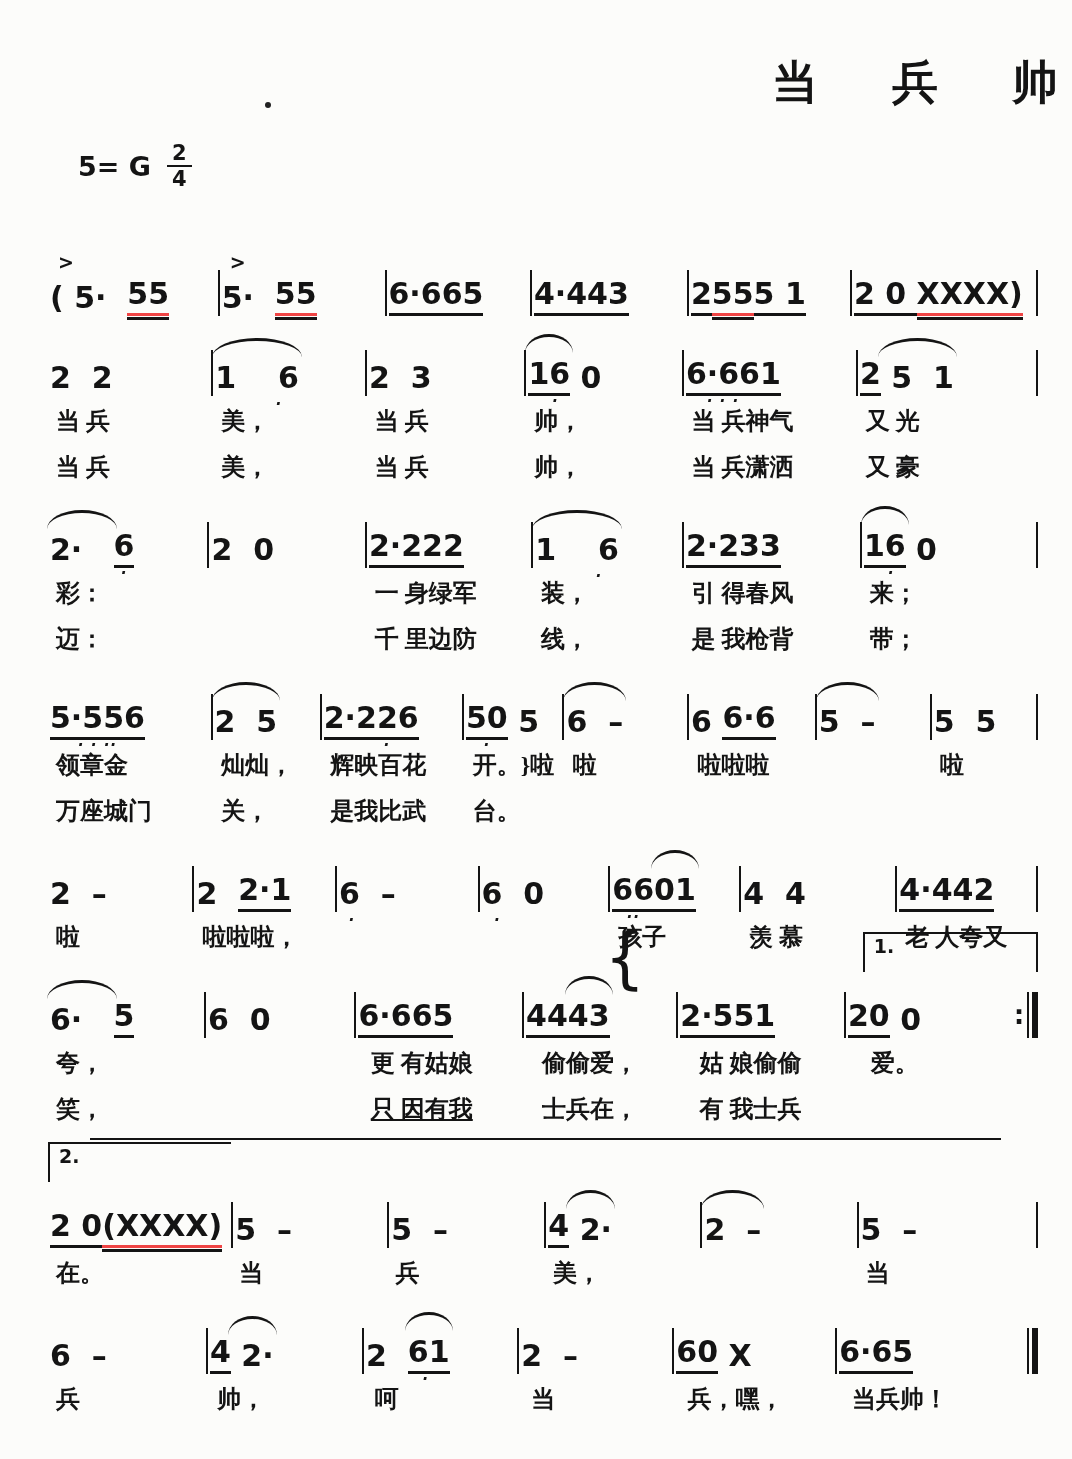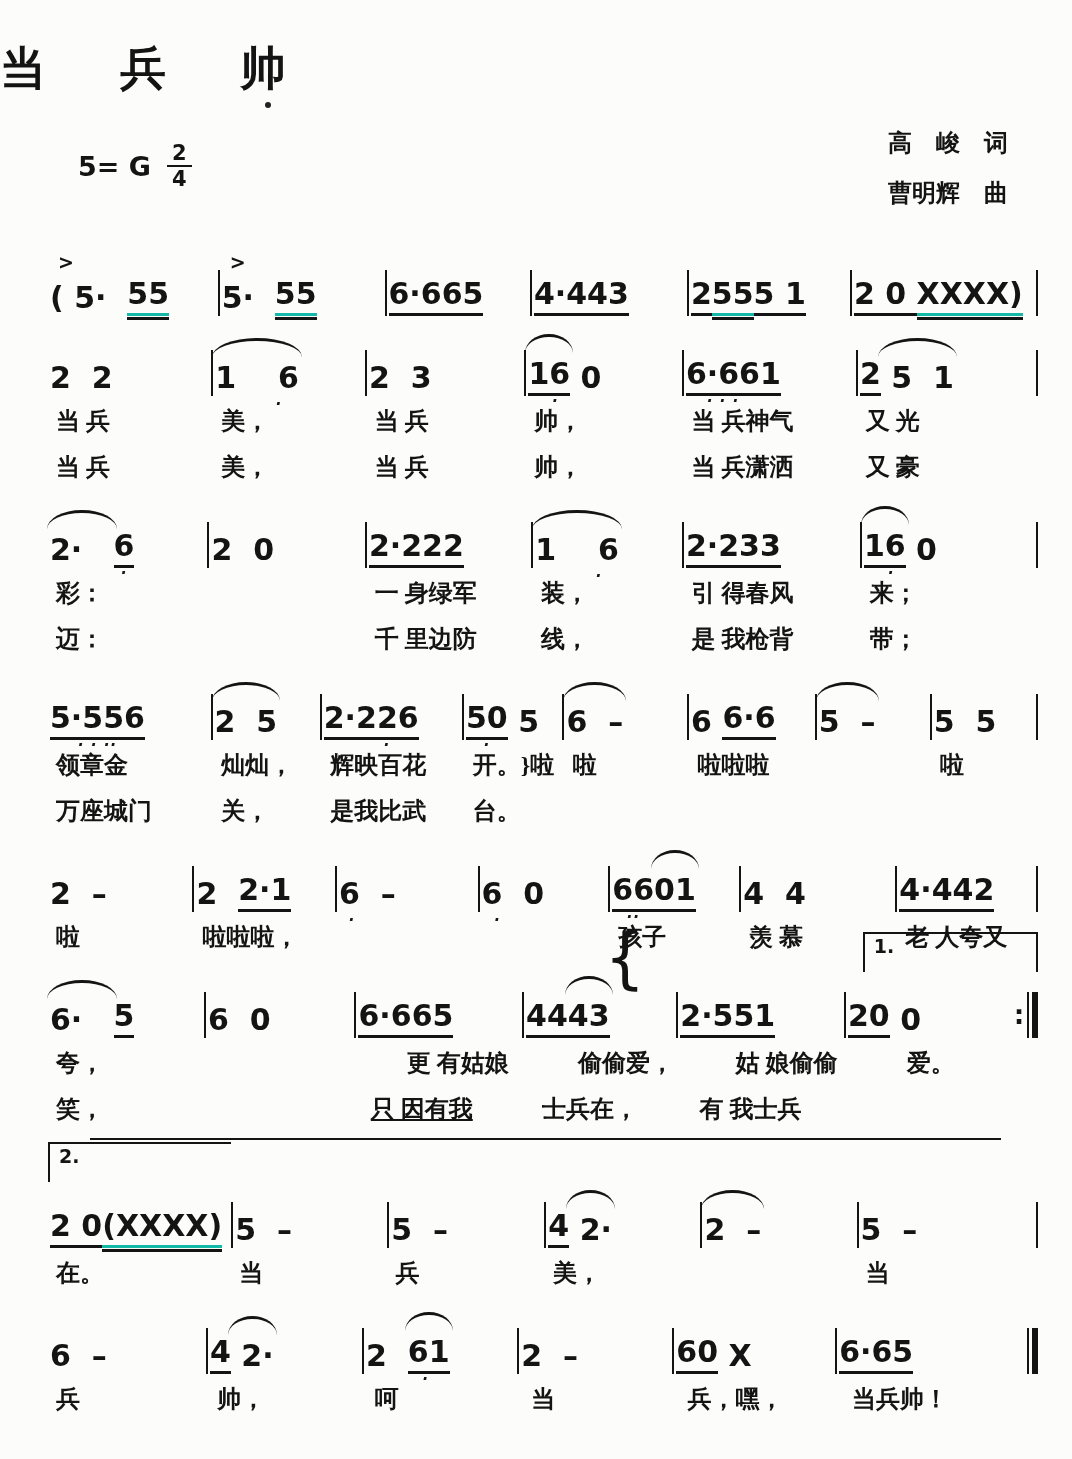--- a/index.html
+++ b/index.html
@@ -1,41 +1,41 @@
 <!DOCTYPE html>
 <html><head>
 <meta charset="utf-8">
 <style>
   html,body{margin:0;padding:0;}
   body{width:1072px;height:1459px;background:#fcfcfa;color:#141414;
        font-family:"Liberation Serif",serif;overflow:hidden;position:relative;}
   .page{position:relative;width:100%;height:100%;}
   
   .header{position:relative;height:242px;}
-  .title{text-align:left;padding-top:38px;font-size:46px;font-weight:700;letter-spacing:14px;}
+  .title{text-align:right;padding-top:52px;font-size:46px;font-weight:700;letter-spacing:14px;}
   .subtitle{text-align:center;margin-top:12px;font-size:21px;font-weight:700;letter-spacing:2px;}
   .credits{position:absolute;right:64px;top:118px;font-size:24px;font-weight:700;line-height:2.1;text-align:left;}
   .keyblock{position:absolute;left:78px;top:142px;font-family:"DejaVu Sans",sans-serif;
             font-weight:700;font-size:27px;display:flex;align-items:center;gap:16px;}
   .frac{display:inline-block;text-align:center;font-size:21px;line-height:1.05;}
   .frac .num{display:block;border-bottom:2px solid #141414;padding:0 5px 1px;}
   .frac .den{display:block;padding-top:1px;}
   .tempo{position:absolute;left:74px;top:200px;font-size:23px;font-weight:700;letter-spacing:1px;}
   .speck{position:absolute;left:265px;top:102px;width:6px;height:6px;border-radius:50%;background:#222;}
   
   .music{padding:0 34px 0 48px;}
   .system{margin-bottom:6px;}
   .notes-row{position:relative;display:flex;align-items:flex-end;height:74px;
              font-family:"DejaVu Sans",sans-serif;font-weight:700;font-size:30px;
              white-space:pre;margin-top:2px;}
   .measure{display:flex;align-items:flex-end;box-sizing:border-box;
            padding:0 14px 2px 2px;position:relative;height:46px;}
   .tok{position:relative;display:inline-block;line-height:1.2;}
   .tok.u1{border-bottom:3px solid #141414;padding-bottom:1px;}
-  .tok.u2{border-bottom:3px solid #14b8a6;padding-bottom:1px;margin-top:28px;}
+  .tok.u2{border-bottom:3px solid #ef4444;padding-bottom:1px;margin-top:28px;}
   .tok.u2::after{content:"";position:absolute;left:0;right:0;bottom:-7px;height:3px;background:#141414;}
   .slur{position:absolute;left:-3px;right:-3px;top:-22px;height:16px;
         border-top:3px solid #141414;border-radius:50% 50% 0 0 / 100% 100% 0 0;}
   .lodots{position:absolute;left:0;right:0;bottom:-16px;text-align:center;
           font-size:15px;letter-spacing:1px;white-space:pre;line-height:1;}
   .accent{position:absolute;top:-27px;left:8px;font-size:19px;line-height:1;}
   .bar{width:2px;background:#141414;height:46px;flex:none;margin-bottom:2px;}
   .bar.thick{width:6px;margin-left:3px;}
   .rdots{font-size:26px;line-height:42px;margin:0 4px 2px 0;flex:none;}
   .volta{position:absolute;top:-34px;height:40px;border:2px solid #141414;border-bottom:none;
@@ -49,24 +49,20 @@
          line-height:92px;transform:scaleY(1.05);font-family:"DejaVu Sans",sans-serif;}
   .extline{height:2px;background:#141414;margin:2px 0 0 42px;width:92%;}
 </style>
 </head>
 <body>
 
 <div class="page">
   <div class="header">
     <div class="title">当　兵　帅</div>
     <div class="speck"></div>
-    <div class="credits">
-      <div>高　峻　词</div>
-      <div>曹明辉　曲</div>
-    </div>
     <div class="keyblock">
       <span>5= G</span>
       <span class="frac">
         <span class="num">2</span>
         <span class="den">4</span>
       </span>
     </div>
   </div>
 
   <div class="music">
@@ -90,21 +86,21 @@
     </section>
     <section class="system">
       <div class="notes-row"><div class="measure" style="width: 14.8%;"><span class="tok">2  –</span></div><div class="bar"></div><div class="measure" style="width: 14.4%;"><span class="tok">2  </span><span class="tok u1">2·1</span></div><div class="bar"></div><div class="measure" style="width: 14.4%;"><span class="tok">6  –<i class="lodots">·     </i></span></div><div class="bar"></div><div class="measure" style="width: 13.2%;"><span class="tok">6  0<i class="lodots">·     </i></span></div><div class="bar"></div><div class="measure" style="width: 13.2%;"><span class="tok u1">66<i class="lodots">··</i></span><span class="tok u1">01<i class="slur"></i></span></div><div class="bar"></div><div class="measure" style="width: 15.8%;"><span class="tok">4  4</span></div><div class="bar"></div><div class="measure" style="width: 14.2%;"><span class="tok u1">4·442</span></div><div class="bar"></div></div>
       <div class="lyrics-pair">
         <div class="brace">{</div>
         <div class="lyrics-row"><div class="lcell" style="width: 14.8%;">啦</div><div class="lcell" style="width: 14.4%;">啦啦啦，</div><div class="lcell" style="width: 14.4%;"></div><div class="lcell" style="width: 13.2%;"></div><div class="lcell" style="width: 13.2%;">孩子</div><div class="lcell" style="width: 15.8%;">羡 慕</div><div class="lcell" style="width: 14.2%;">老 人夸又</div></div>
       </div>
     </section>
     <section class="system">
       <div class="notes-row"><div class="measure" style="width: 16.3%;"><span class="tok">6·   <i class="slur"></i></span><span class="tok u1">5</span></div><div class="bar"></div><div class="measure" style="width: 15.5%;"><span class="tok">6  0</span></div><div class="bar"></div><div class="measure" style="width: 17.3%;"><span class="tok u1">6·665</span></div><div class="bar"></div><div class="measure" style="width: 15.9%;"><span class="tok u1">44</span><span class="tok u1">43<i class="slur"></i></span></div><div class="bar"></div><div class="measure" style="width: 17.3%;"><span class="tok u1">2·551</span></div><div class="bar"></div><div class="measure" style="width: 17.7%;"><span class="tok u1">20</span><span class="tok"> 0</span></div><span class="rdots">∶</span><div class="bar"></div><div class="bar thick"></div><div class="volta" style="left: 82.3%; width: 17.7%;">1.</div></div>
-      <div class="lyrics-row"><div class="lcell" style="width: 16.3%;">夸，</div><div class="lcell" style="width: 15.5%;"></div><div class="lcell" style="width: 17.3%; margin-left: 36px;">更 有姑娘</div><div class="lcell" style="width: 15.9%;">偷偷爱，</div><div class="lcell" style="width: 17.3%;">姑 娘偷偷</div><div class="lcell" style="width: 17.7%;">爱。</div></div>
+      <div class="lyrics-row"><div class="lcell" style="width: 16.3%;">夸，</div><div class="lcell" style="width: 15.5%;"></div><div class="lcell" style="width: 17.3%;">更 有姑娘</div><div class="lcell" style="width: 15.9%;">偷偷爱，</div><div class="lcell" style="width: 17.3%;">姑 娘偷偷</div><div class="lcell" style="width: 17.7%;">爱。</div></div>
       <div class="lyrics-row"><div class="lcell" style="width: 16.3%;">笑，</div><div class="lcell" style="width: 15.5%;"></div><div class="lcell" style="width: 17.3%; text-decoration: underline;">只 因有我</div><div class="lcell" style="width: 15.9%;">士兵在，</div><div class="lcell" style="width: 17.3%;">有 我士兵</div><div class="lcell" style="width: 17.7%;"></div></div>
     </section>
     <section class="system">
       <div class="extline"></div>
       <div class="notes-row" style="margin-top:36px"><div class="measure" style="width: 18.5%;"><span class="tok u1">2 0</span><span class="tok u2">(XXXX)</span></div><div class="bar"></div><div class="measure" style="width: 15.8%;"><span class="tok">5  –</span></div><div class="bar"></div><div class="measure" style="width: 15.9%;"><span class="tok">5  –</span></div><div class="bar"></div><div class="measure" style="width: 15.8%;"><span class="tok u1">4</span><span class="tok"> 2·<i class="slur"></i></span></div><div class="bar"></div><div class="measure" style="width: 15.8%;"><span class="tok">2  –<i class="slur"></i></span></div><div class="bar"></div><div class="measure" style="width: 18.2%;"><span class="tok">5  –</span></div><div class="bar"></div><div class="volta open" style="left: 0%; width: 18.5%;">2.</div></div>
       <div class="lyrics-row"><div class="lcell" style="width: 18.5%;">在。</div><div class="lcell" style="width: 15.8%;">当</div><div class="lcell" style="width: 15.9%;">兵</div><div class="lcell" style="width: 15.8%;">美，</div><div class="lcell" style="width: 15.8%;"></div><div class="lcell" style="width: 18.2%;">当</div></div>
     </section>
     <section class="system">
       <div class="notes-row"><div class="measure" style="width: 16.3%;"><span class="tok">6  –</span></div><div class="bar"></div><div class="measure" style="width: 15.9%;"><span class="tok u1">4</span><span class="tok"> 2·<i class="slur"></i></span></div><div class="bar"></div><div class="measure" style="width: 15.8%;"><span class="tok">2  </span><span class="tok u1">61<i class="slur"></i><i class="lodots">· </i></span></div><div class="bar"></div><div class="measure" style="width: 15.8%;"><span class="tok">2  –</span></div><div class="bar"></div><div class="measure" style="width: 16.6%;"><span class="tok u1">60</span><span class="tok"> X</span></div><div class="bar"></div><div class="measure" style="width: 19.6%;"><span class="tok u1">6·65</span></div><div class="bar"></div><div class="bar thick"></div></div>
       <div class="lyrics-row"><div class="lcell" style="width: 16.3%;">兵</div><div class="lcell" style="width: 15.9%;">帅，</div><div class="lcell" style="width: 15.8%;">呵</div><div class="lcell" style="width: 15.8%;">当</div><div class="lcell" style="width: 16.6%;">兵，嘿，</div><div class="lcell" style="width: 19.6%;">当兵帅！</div></div>

